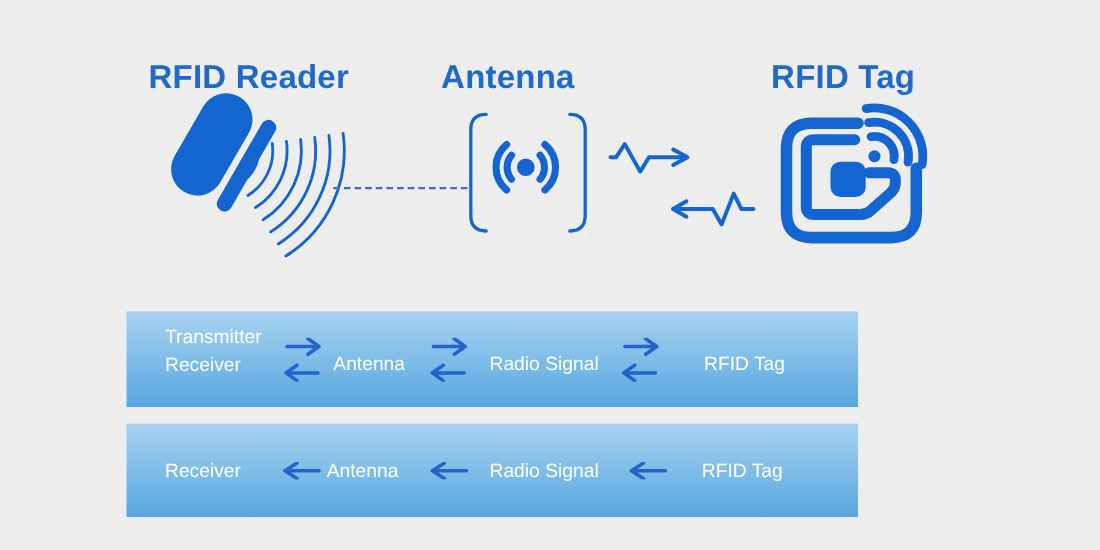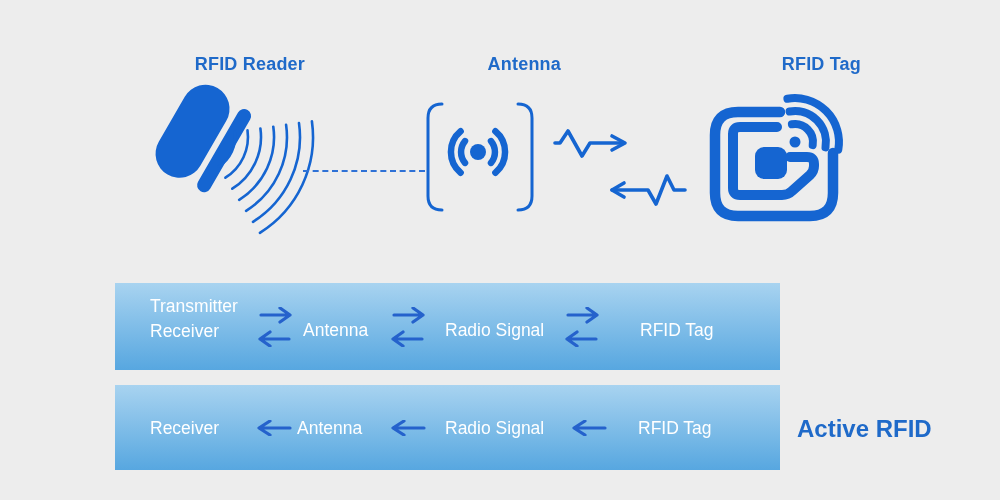--- a/index.html
+++ b/index.html
@@ -9,21 +9,21 @@
     --bar-text:#ffffff;
     --bar-arrow:#2562cc;
     --bar-gradient-top:#a8d3f0;
     --bar-gradient-bottom:#57a7e0;
   }
   *{margin:0;padding:0;box-sizing:border-box;}
   html,body{width:1000px;height:500px;}
   body{font-family:"Liberation Sans","DejaVu Sans",sans-serif;background:var(--background);}
   .stage{position:relative;width:1000px;height:500px;background:var(--background);overflow:hidden;}
   .abs{position:absolute;}
-  .heading{position:absolute;text-align:right;font-size:18px;font-weight:bold;color:var(--heading);letter-spacing:.2px;white-space:nowrap;}
+  .heading{position:absolute;text-align:left;font-size:30px;font-weight:bold;color:var(--heading);letter-spacing:.2px;white-space:nowrap;}
   #h-reader{left:135px;top:54px;width:170px;}
   #h-antenna{left:401px;top:54px;width:160px;}
   #h-tag{left:701px;top:54px;width:160px;}
   #reader-svg{left:140px;top:75px;width:190px;height:165px;}
   #dash-connector{left:303px;top:170px;width:122px;height:0;border-top:2px dashed #2e71d6;}
   #antenna-svg{left:420px;top:96px;width:120px;height:122px;}
   #signals-svg{left:548px;top:125px;width:150px;height:85px;}
   #tag-svg{left:700px;top:85px;width:150px;height:145px;}
   .ic-fill{fill:var(--primary);}
   .ic-stroke{fill:none;stroke:var(--primary);stroke-linecap:round;stroke-linejoin:round;}
@@ -142,15 +142,14 @@
     <span class="node a-antenna">Antenna</span>
     <svg class="larr larr2" viewBox="0 0 36 16" aria-hidden="true">
       <path class="bar-arrow" d="M4 8 H34 M14 1 L3 8 L14 15"></path>
     </svg>
     <span class="node a-radio">Radio Signal</span>
     <svg class="larr larr3" viewBox="0 0 36 16" aria-hidden="true">
       <path class="bar-arrow" d="M4 8 H34 M14 1 L3 8 L14 15"></path>
     </svg>
     <span class="node a-tag">RFID Tag</span>
   </div>
-  <div class="side-label" id="label-active">Active RFID</div>
 
 </div>
 
 </body></html>

